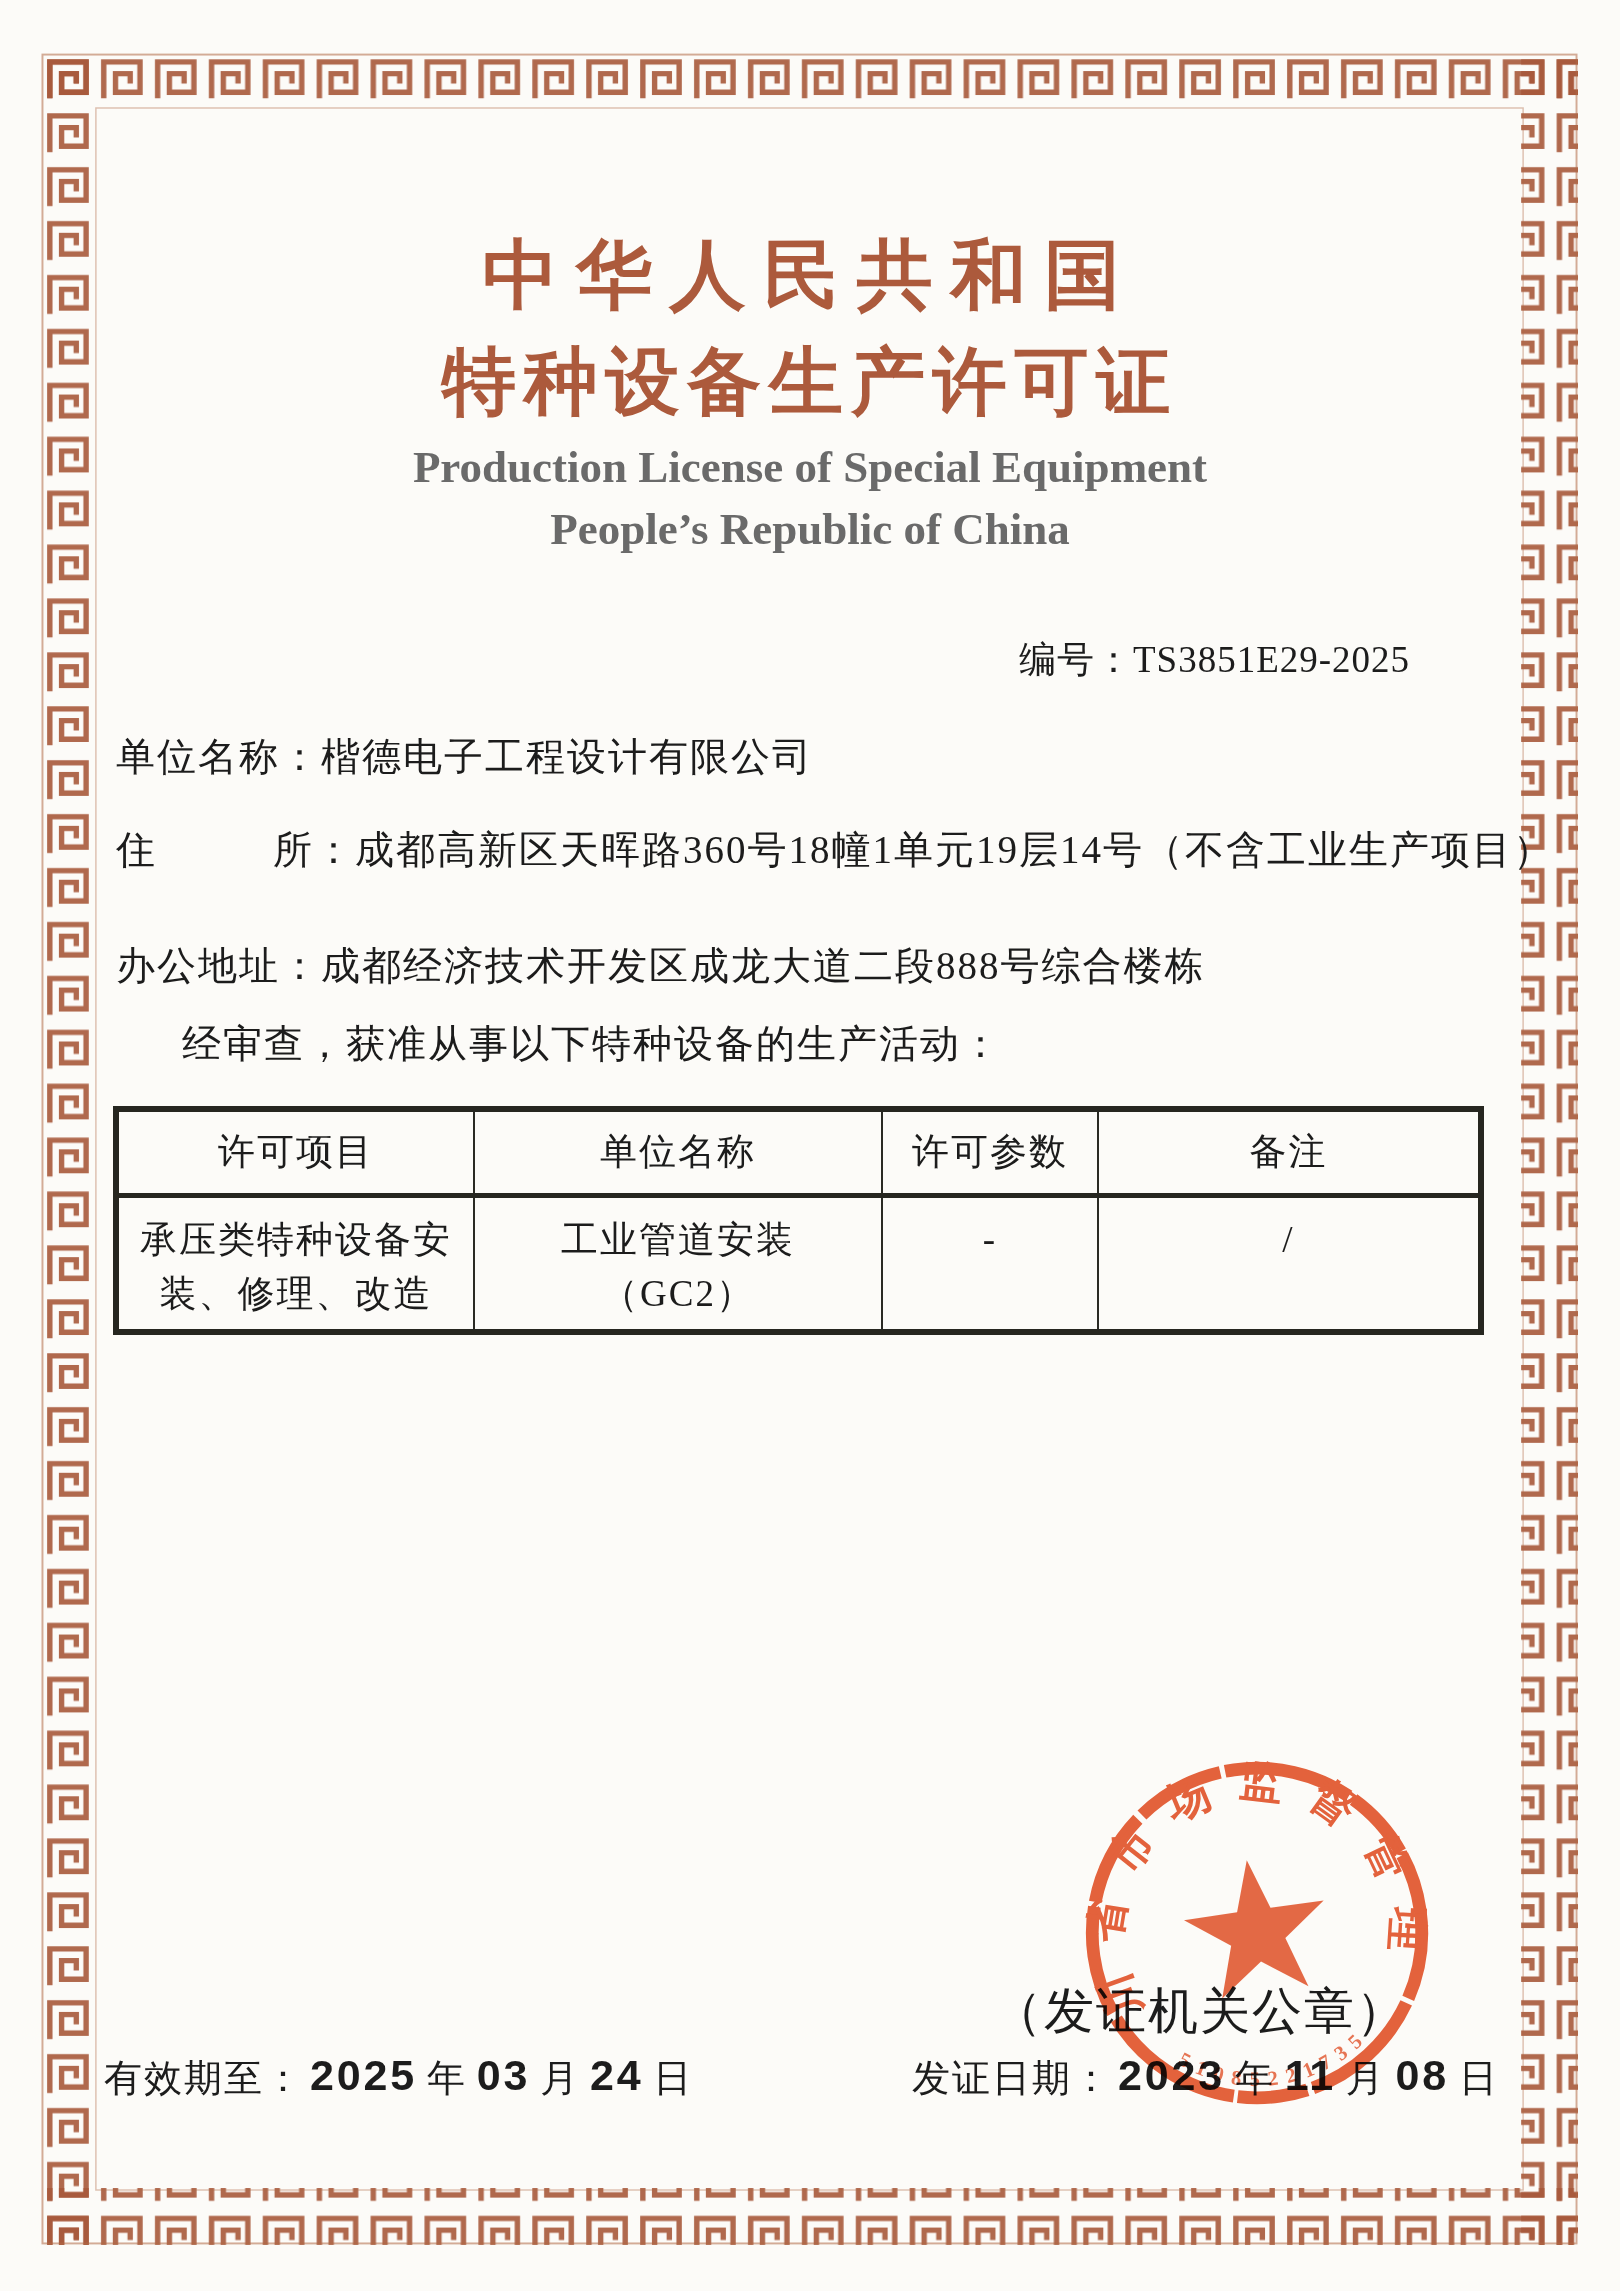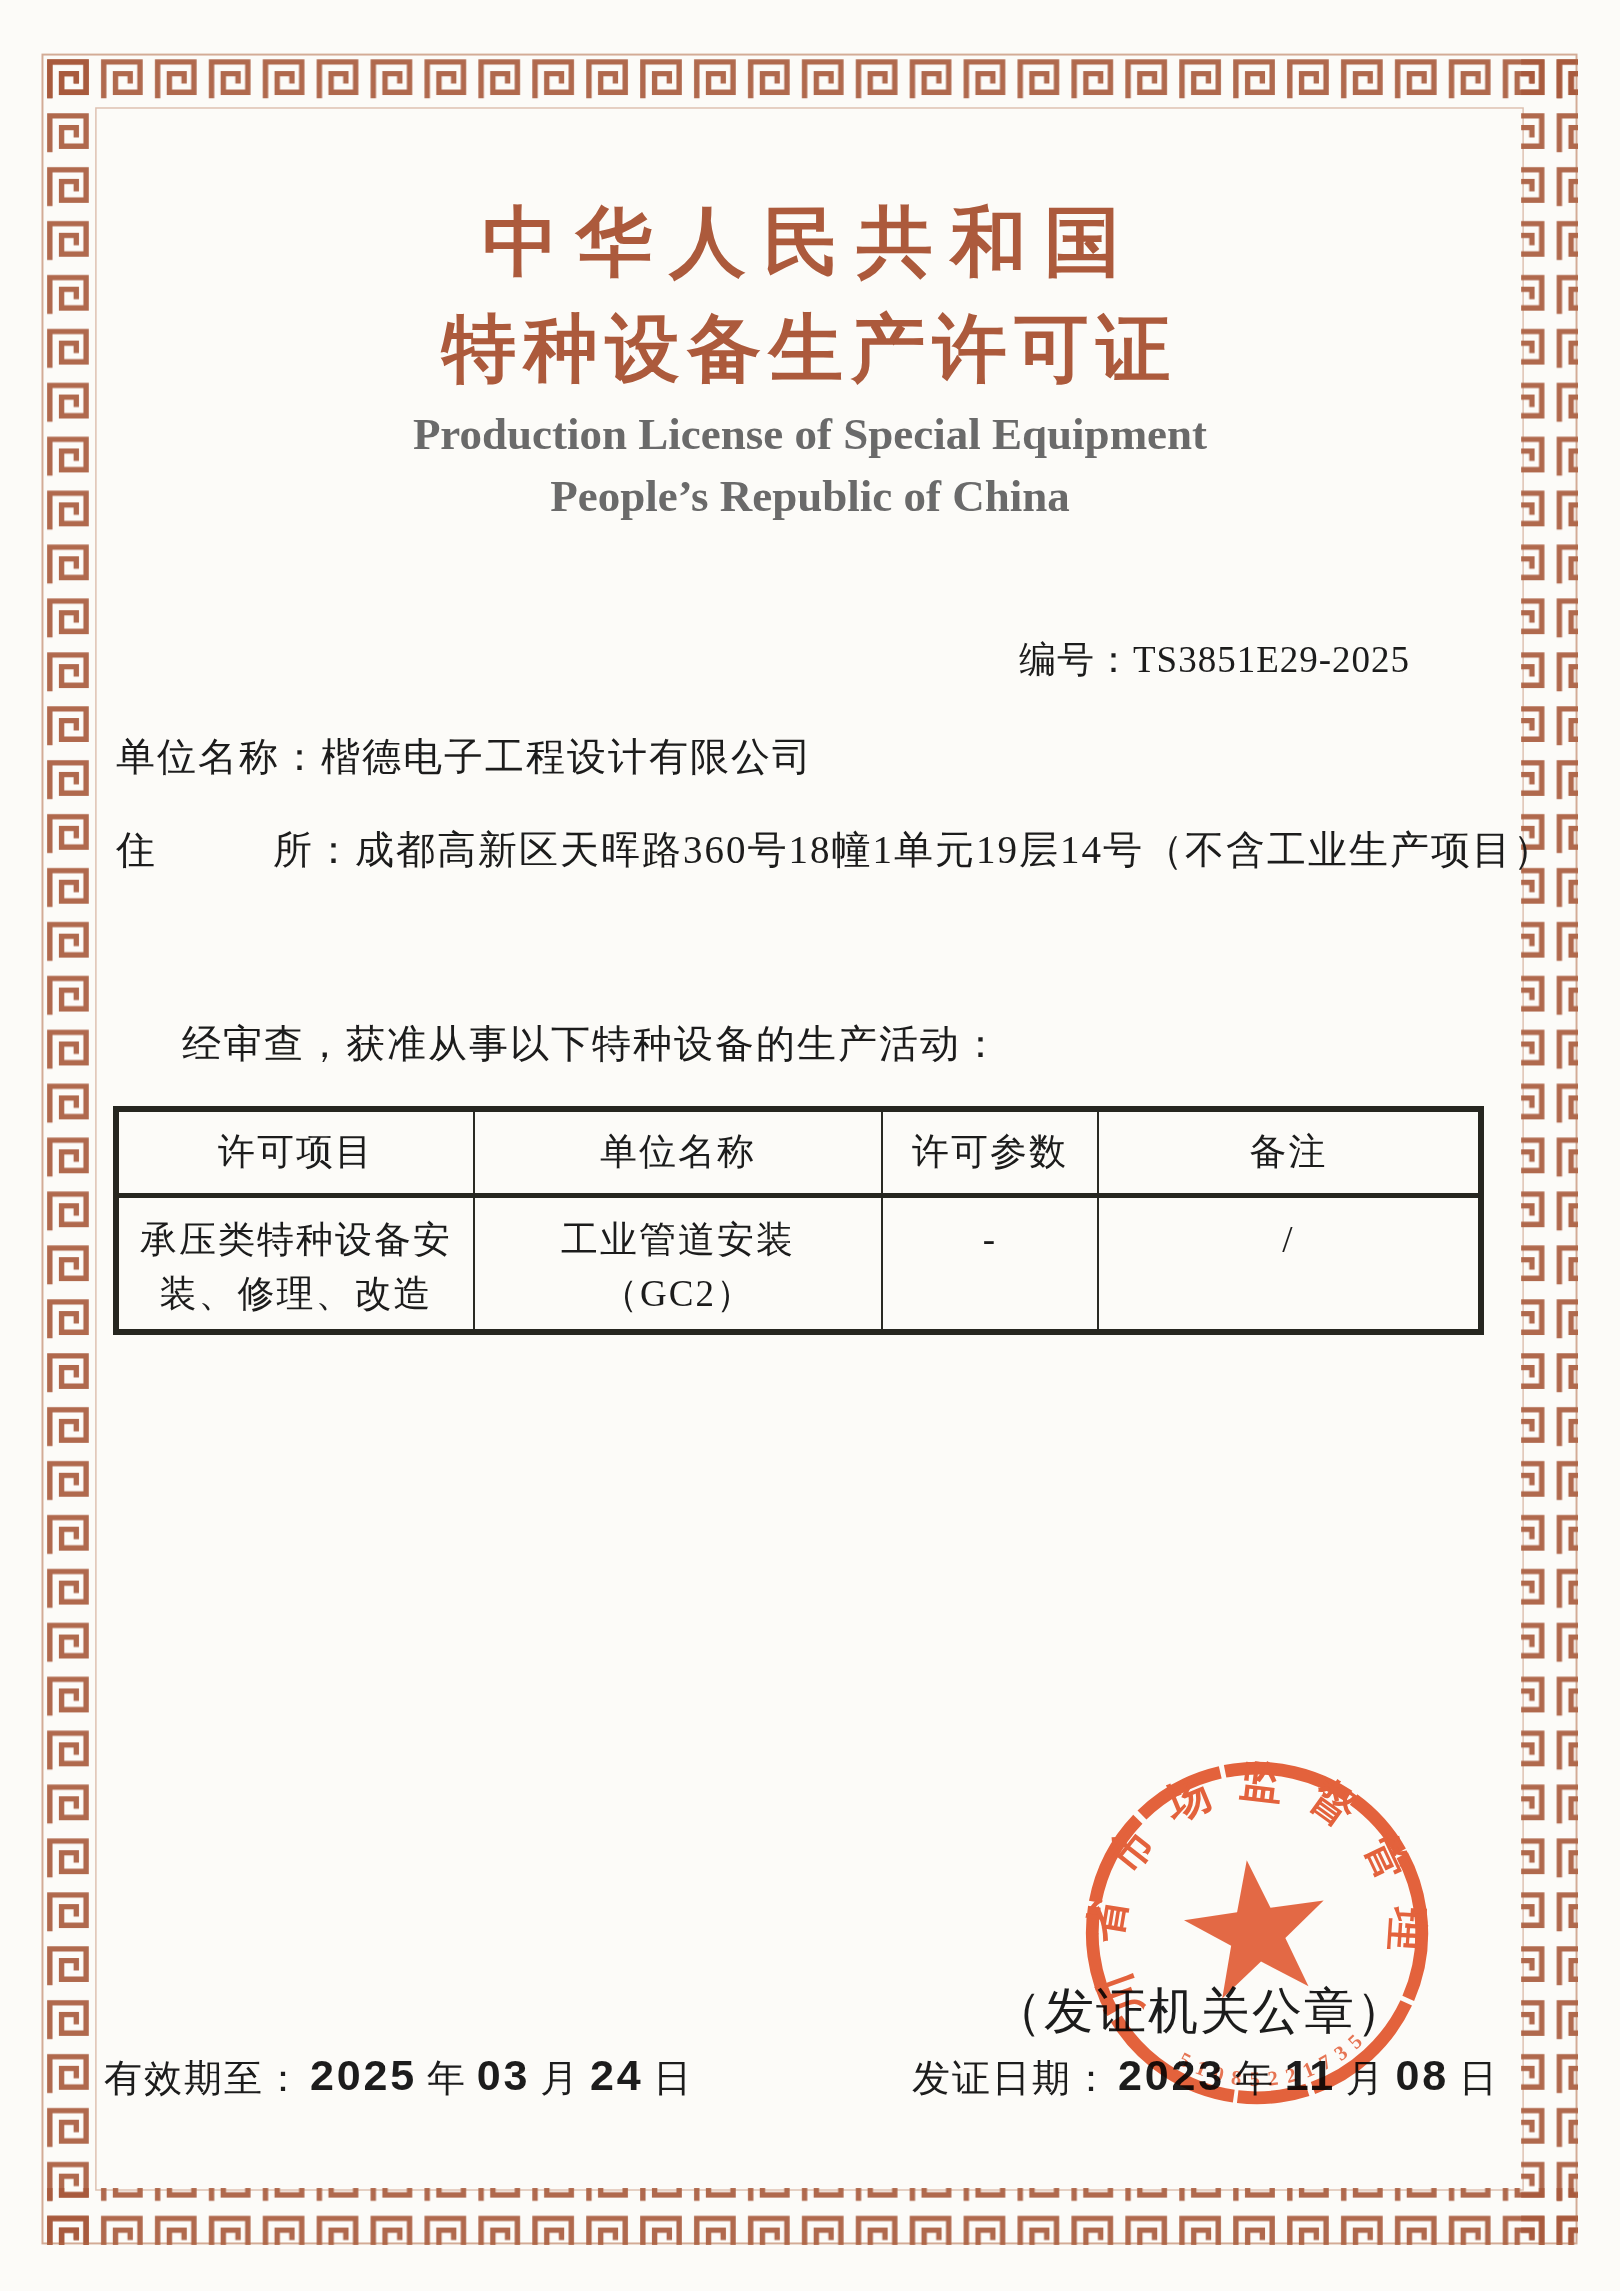--- a/index.html
+++ b/index.html
@@ -4,21 +4,21 @@
 <style>
   html,body{margin:0;padding:0;background:#ffffff;}
   .page{
     position:relative; width:1620px; height:2292px;
     background:#fcfbf8; overflow:hidden;
     font-family:"Liberation Serif","DejaVu Serif",serif;
     color:#1c1c1c;
   }
   .frame{position:absolute; left:41px; top:53px;}
   .abs{position:absolute;}
-  .center{left:0; right:0; text-align:center;}
+  .center{left:0; right:0; text-align:center;margin-top:33px;}
   .title-cn{
     color:#ac5a3c; font-weight:bold;
     font-family:"Liberation Serif","DejaVu Serif",serif;
   }
   .t1{top:204px; font-size:76px; letter-spacing:17.6px; line-height:1;}
   .t2{top:312px; font-size:74px; letter-spacing:7.8px; line-height:1;}
   .title-en{
     color:#6a6a6a; font-weight:bold; line-height:1;
     font-family:"Liberation Serif","DejaVu Serif",serif;
   }
@@ -95,20 +95,23 @@
   </div>
 
   <div class="abs field f-company">
     <span>单位名称：</span><span>楷德电子工程设计有限公司</span>
   </div>
 
   <div class="abs field f-residence">
     <span>住</span><span class="gap"></span><span>所：</span><span>成都高新区天晖路360号18幢1单元19层14号（不含工业生产项目）</span>
   </div>
 
+  <div class="abs field f-office">
+    <span>办公地址：</span><span>成都经济技术开发区成龙大道二段888号综合楼栋</span>
+  </div>
 
   <div class="abs field f-note">经审查，获准从事以下特种设备的生产活动：</div>
 
   <table class="permit">
     <colgroup>
         <col class="c1">
         <col class="c2">
         <col class="c3">
         <col class="c4">
       </colgroup>

